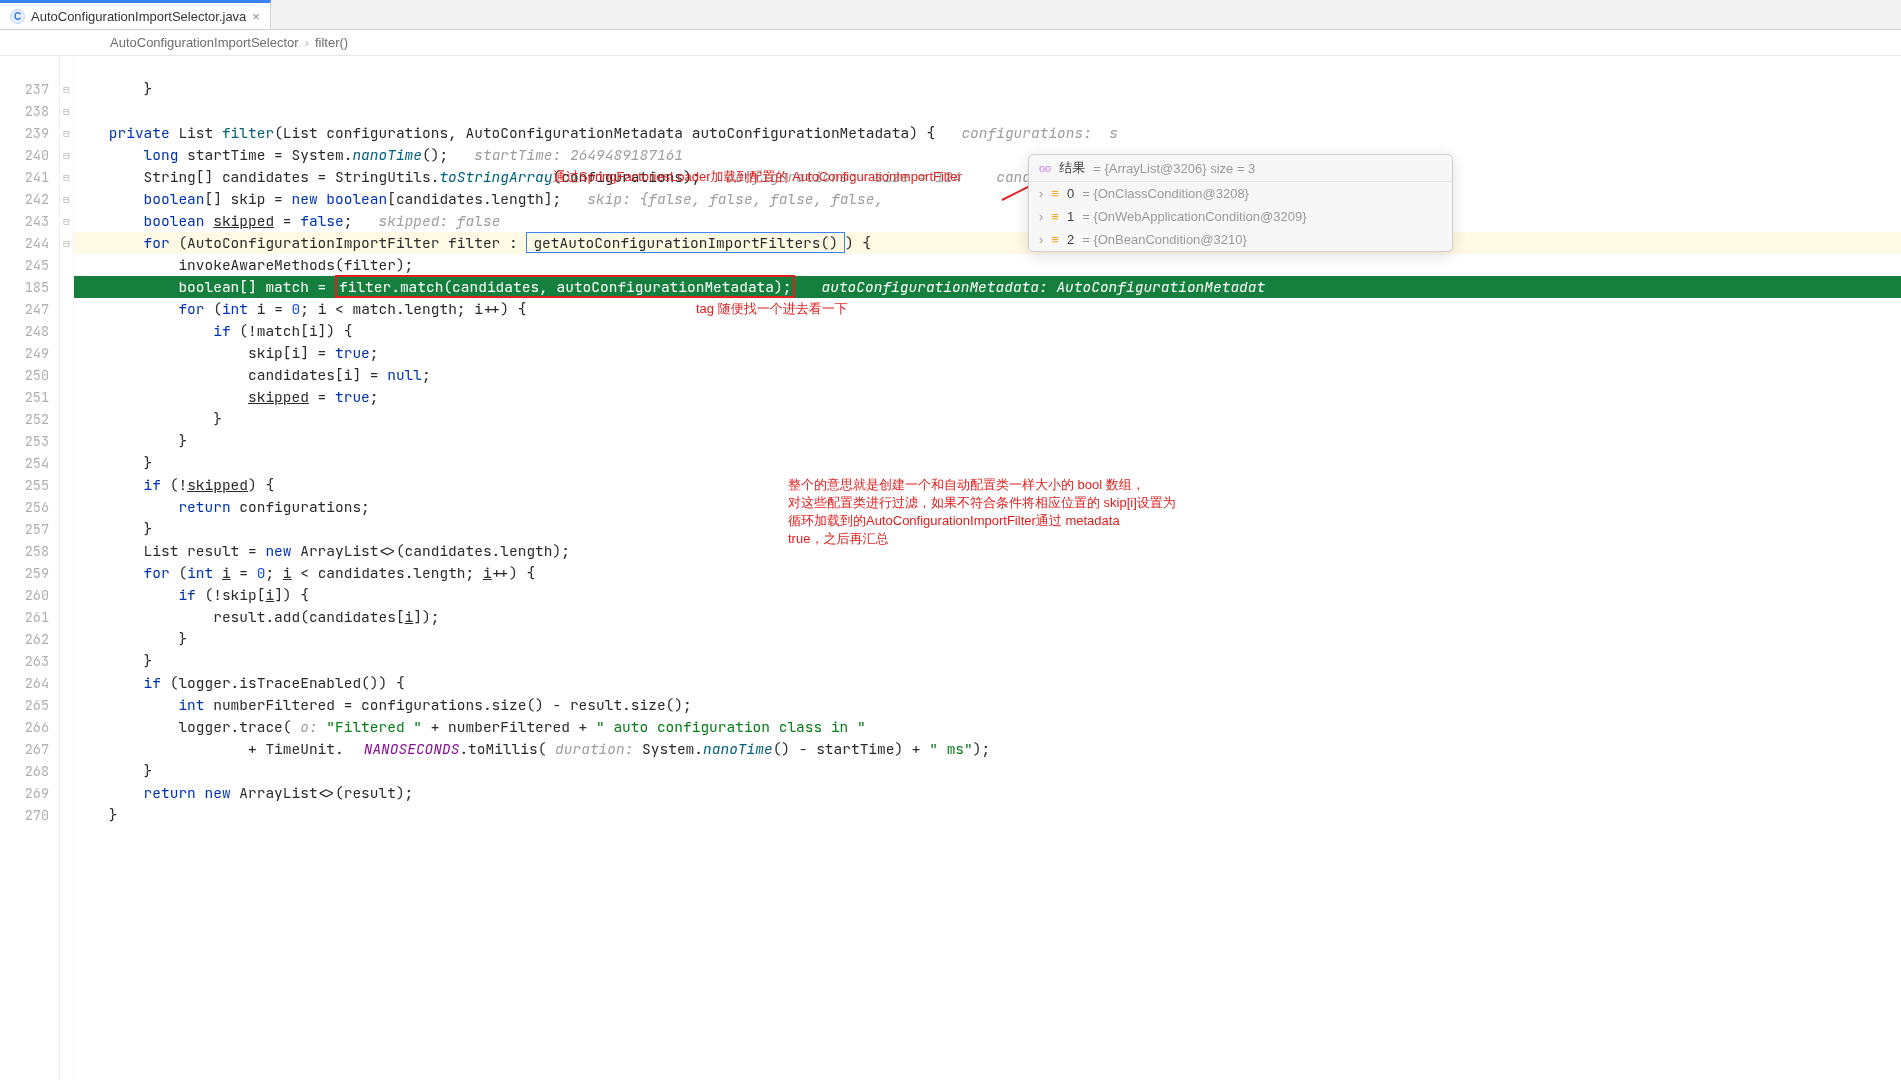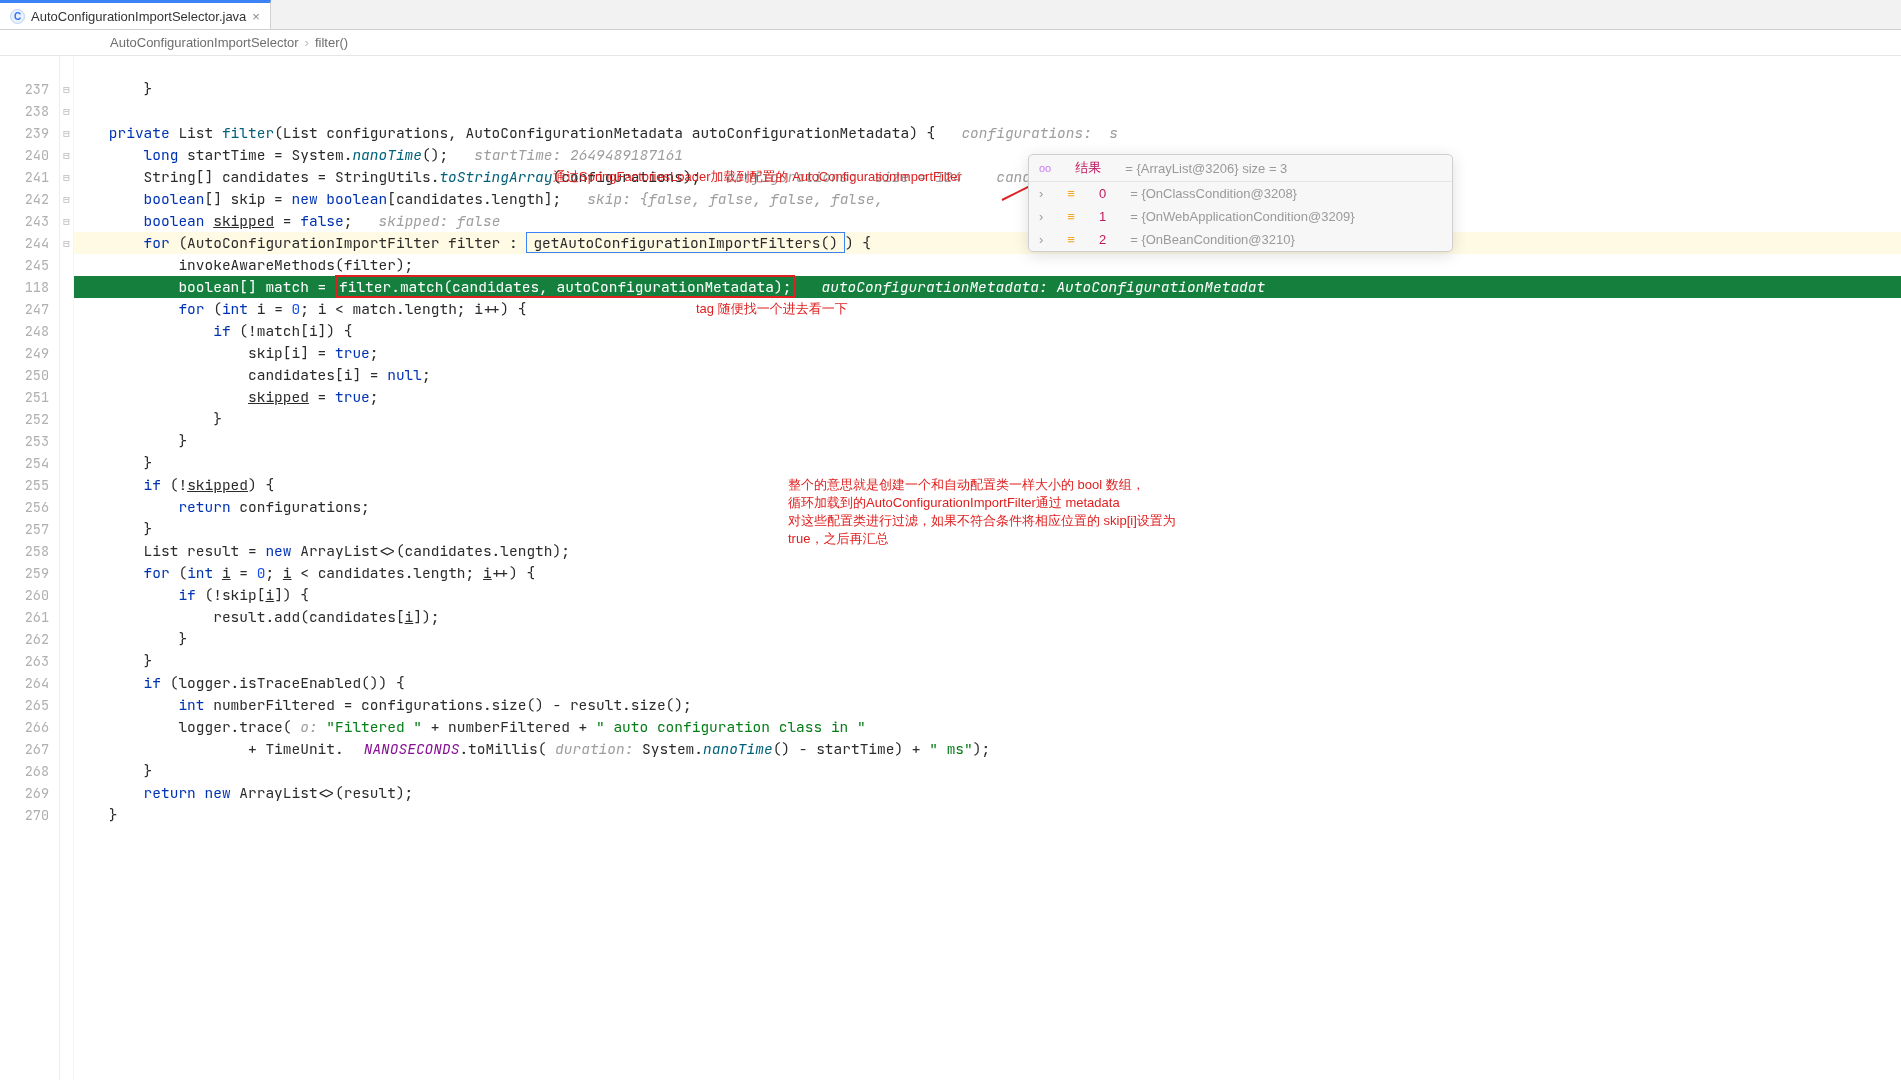--- a/index.html
+++ b/index.html
@@ -116,27 +116,27 @@
   width: 410px;
   background: #f7f7f7;
   border: 1px solid #cfcfcf;
   border-radius: 5px;
   box-shadow: 0 3px 16px rgba(0,0,0,.13);
   font-family: -apple-system, "Segoe UI", sans-serif;
   font-size: 13px;
   color: #333;
   z-index: 30;
 }
-.pop-row { padding: 4px 10px; display: flex; align-items: center; gap: 24px; }
+.pop-row { padding: 4px 10px; display: flex; align-items: center; gap: 8px; }
 .pop-row.head { border-bottom: 1px solid #e5e5e5; }
 .pop-row .chev { color: #9a9a9a; }
 .pop-row .oo { color: #c97cf0; font-size: 11px; }
 .pop-row .list-icon { color: #f5a623; }
 .pop-row .gray { color: #9a9a9a; }
-.pop-row .name { color: #be185d; }
+.pop-row .name { color: #404040; }
 
 
 .overlay {
   position: absolute;
   font-family: Liberation Sans, sans-serif;
   font-size: 13px; color: #e02020;
   line-height: 18px;
   z-index: 25;
   pointer-events: none;
 }
@@ -168,21 +168,21 @@
       <div>&nbsp;</div>
       <div>237</div>
       <div>238</div>
       <div>239</div>
       <div>240</div>
       <div>241</div>
       <div>242</div>
       <div>243</div>
       <div>244</div>
       <div>245</div>
-      <div>118</div>
+      <div>185</div>
       <div>247</div>
       <div>248</div>
       <div>249</div>
       <div>250</div>
       <div>251</div>
       <div>252</div>
       <div>253</div>
       <div>254</div>
       <div>255</div>
       <div>256</div>
@@ -244,22 +244,22 @@
 
   <svg class="arrow" style="top:116px; left:1000px;" width="55" height="32">
     <line x1="2" y1="28" x2="46" y2="6" stroke="#e02020" stroke-width="2"></line>
     <polygon points="46,6 38,6 44,14" fill="#e02020"></polygon>
   </svg>
 
   <div class="overlay" style="top:244px; left:696px;">tag 随便找一个进去看一下</div>
 
   <div class="overlay" style="top:420px; left:788px; width:520px;">
     <div>整个的意思就是创建一个和自动配置类一样大小的 bool 数组，</div>
+    <div>对这些配置类进行过滤，如果不符合条件将相应位置的 skip[i]设置为</div>
     <div>循环加载到的AutoConfigurationImportFilter通过 metadata</div>
-    <div>对这些配置类进行过滤，如果不符合条件将相应位置的 skip[i]设置为</div>
     <div>true，之后再汇总</div>
   </div>
 
   <div class="popover" style="top:98px; left:1028px; width:425px;">
     <div class="pop-row head">
       <span class="oo">oo</span>
       <span class="name">结果</span>
       <span class="gray"> = {ArrayList@3206}  size = 3</span>
     </div>
     <div id="pop-items">

